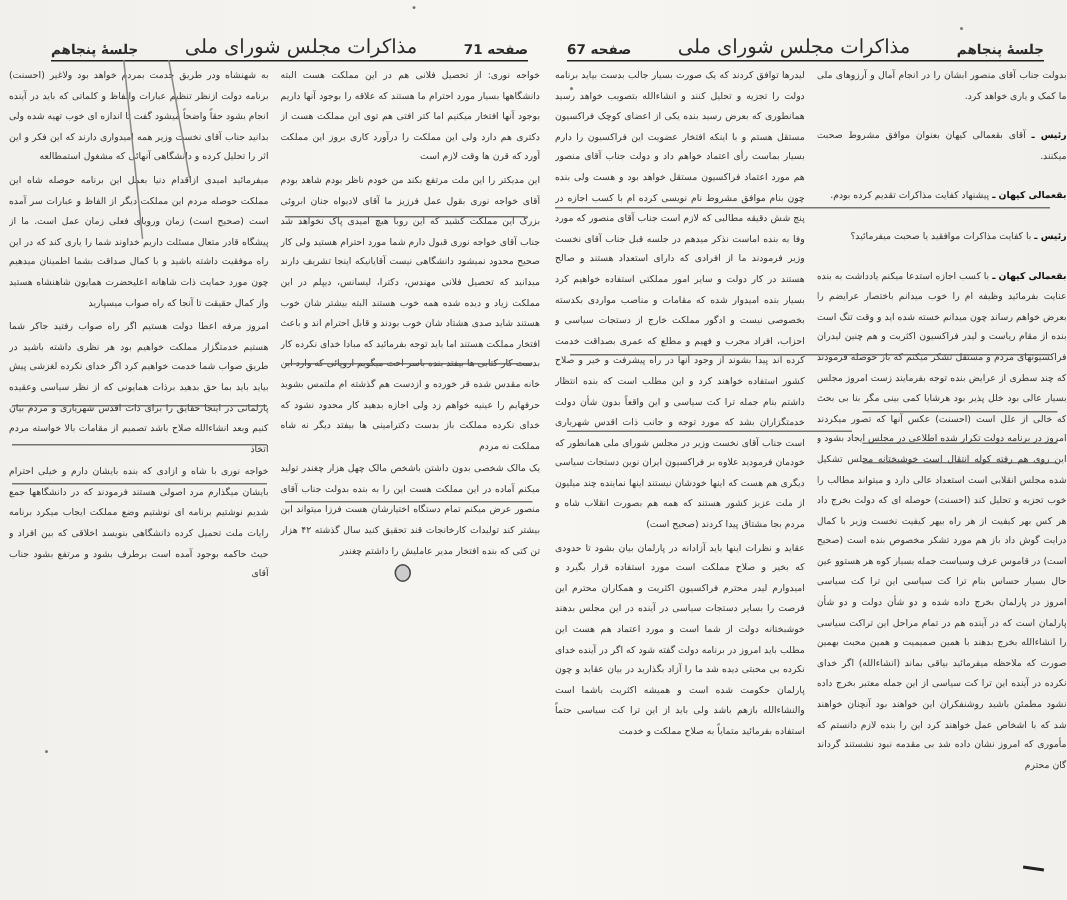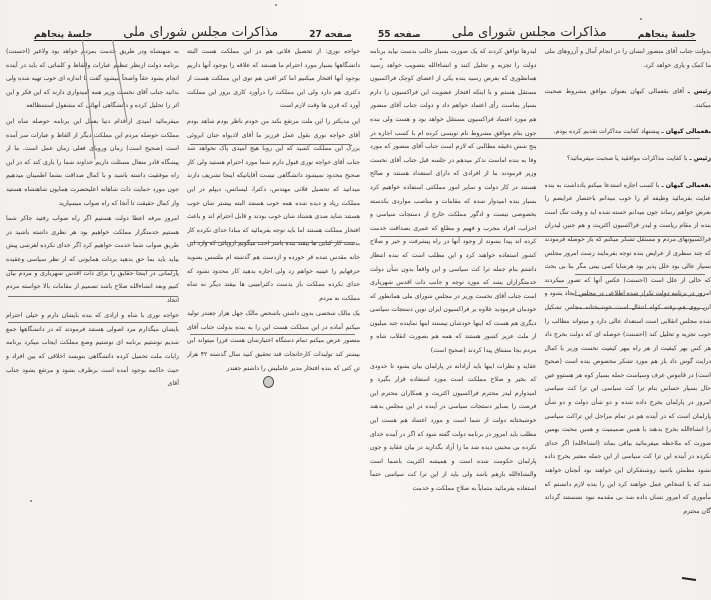--- a/index.html
+++ b/index.html
@@ -60,21 +60,21 @@
       position: absolute; height: 2px; background: #222;
     }
   </style>
 </head>
 <body>
 
 <div class="spread">
 
   <div class="page page-left">
     <div class="header">
-      <span>صفحه 27</span>
+      <span>صفحه 71</span>
       <span class="title">مذاکرات مجلس شورای ملی</span>
       <span>جلسهٔ پنجاهم</span>
     </div>
     <div class="columns">
       <div class="col">
         <p>خواجه نوری: از تحصیل فلانی هم در این مملکت هست البته دانشگاهها بسیار مورد احترام ما هستند که علاقه را بوجود آنها داریم بوجود آنها افتخار میکنیم اما کتر افتی هم توی این مملکت هست از دکتری هم دارد ولی این مملکت را درآورد کاری بروز این مملکت آورد که قرن ها وقت لازم است</p>
         <p>این مدیکتر را این ملت مرتفع بکند من خودم ناظر بودم شاهد بودم آقای خواجه نوری بقول عمل فرزیز ما آقای لادیواه جنان ابروئی بزرگ این مملکت کشید که این روبا هیچ امیدی پاک نخواهد شد جناب آقای خواجه نوری قبول دارم شما مورد احترام هستید ولی کار صحیح محدود نمیشود دانشگاهی نیست آقایانیکه اینجا تشریف دارند میدانید که تحصیل فلانی مهندس، دکترا، لیسانس، دیپلم در این مملکت زیاد و دیده شده همه خوب هستند البته بیشتر شان خوب هستند شاید صدی هشتاد شان خوب بودند و قابل احترام اند و باعث افتخار مملکت هستند اما باید توجه بفرمائید که مبادا خدای نکرده کار بدست کار کتابی ها بیفتد بنده باسر احت میگویم اروپائی که وارد این خانه مقدس شده قر خورده و ازدست هم گذشته ام ملتمس بشوید حرفهایم را عینیه خواهم زد ولی اجازه بدهید کار محدود نشود که خدای نکرده مملکت باز بدست دکترامینی ها بیفتد دیگر نه شاه مملکت نه مردم</p>
         <p>یک مالک شخصی بدون داشتن باشخص مالک چهل هزار چغندر تولید میکنم آماده در این مملکت هست این را به بنده بدولت جناب آقای منصور عرض میکنم تمام دستگاه اختیارشان هست فرزا میتواند این بیشتر کند تولیدات کارخانجات قند تحقیق کنید سال گذشته ۴۲ هزار تن کتی که بنده افتخار مدیر عاملیش را داشتم چغندر</p>
       </div>
       <div class="col">
@@ -83,21 +83,21 @@
         <p>امروز مرفه اعطا دولت هستیم اگر راه صواب رفتید جاکر شما هستیم خدمتگزار مملکت خواهیم بود هر نظری داشته باشید در طریق صواب شما خدمت خواهیم کرد اگر خدای نکرده لغزشی پیش بیاید باید بما حق بدهید برذات همایونی که از نظر سیاسی وعقیده پارلمانی در اینجا حقایق را برای ذات اقدس شهریاری و مردم بیان کنیم وبعد انشاءالله صلاح باشد تصمیم از مقامات بالا خواسته مردم اتخاذ</p>
         <p>خواجه نوری با شاه و ازادی که بنده بایشان دارم و خیلی احترام بایشان میگذارم مرد اصولی هستند فرمودند که در دانشگاهها جمع شدیم نوشتیم برنامه ای نوشتیم وضع مملکت ایجاب میکرد برنامه رایات ملت تحمیل کرده دانشگاهی بنویسد اخلاقی که بین افراد و حیث حاکمه بوجود آمده است برطرف بشود و مرتفع بشود جناب آقای</p>
       </div>
     </div>
   </div>
 
   <div class="page page-right">
     <div class="header">
       <span>جلسهٔ پنجاهم</span>
       <span class="title">مذاکرات مجلس شورای ملی</span>
-      <span>صفحه 55</span>
+      <span>صفحه 67</span>
     </div>
     <div class="columns">
       <div class="col">
         <p>بدولت جناب آقای منصور ابشان را در انجام آمال و آرزوهای ملی ما کمک و یاری خواهد کرد.</p>
         <div class="gap"></div>
         <p><span class="speaker">رئیس ـ</span> <span>آقای بقعمالی کیهان بعنوان موافق مشروط صحبت میکنند.</span></p>
         <div class="gap"></div>
         <p><span class="speaker">بقعمالی کیهان ـ</span> <span>پیشنهاد کفایت مذاکرات تقدیم کرده بودم.</span></p>
         <div class="gap"></div>
         <p><span class="speaker">رئیس ـ</span> <span>با کفایت مذاکرات موافقید یا صحبت میفرمائید؟</span></p>

